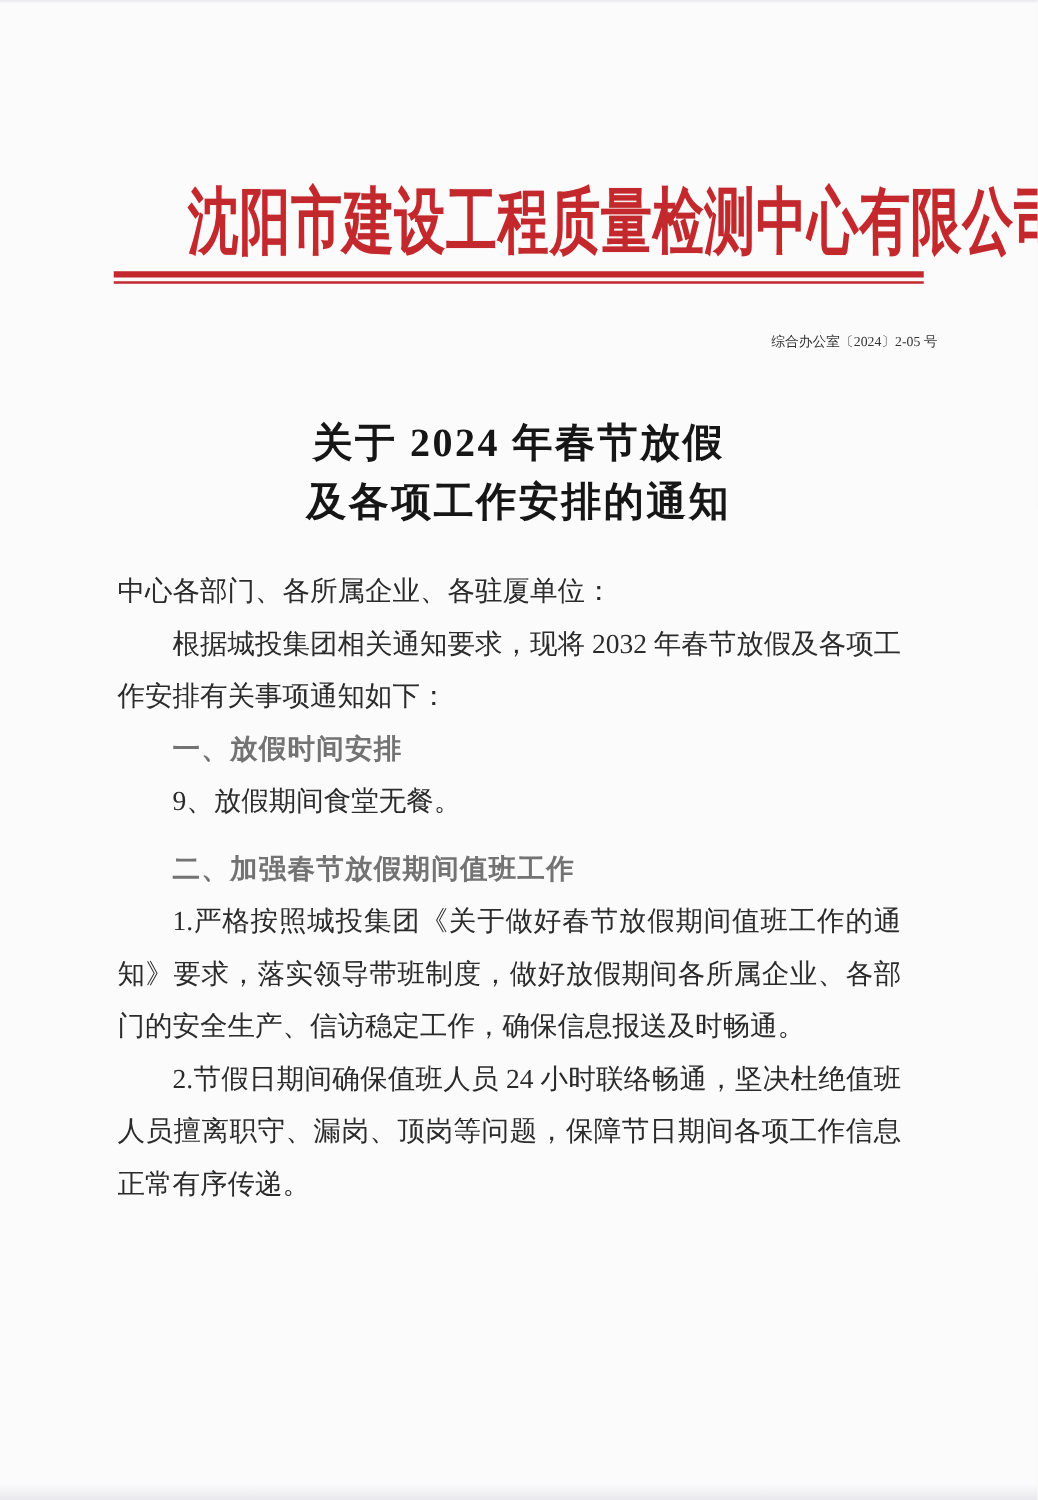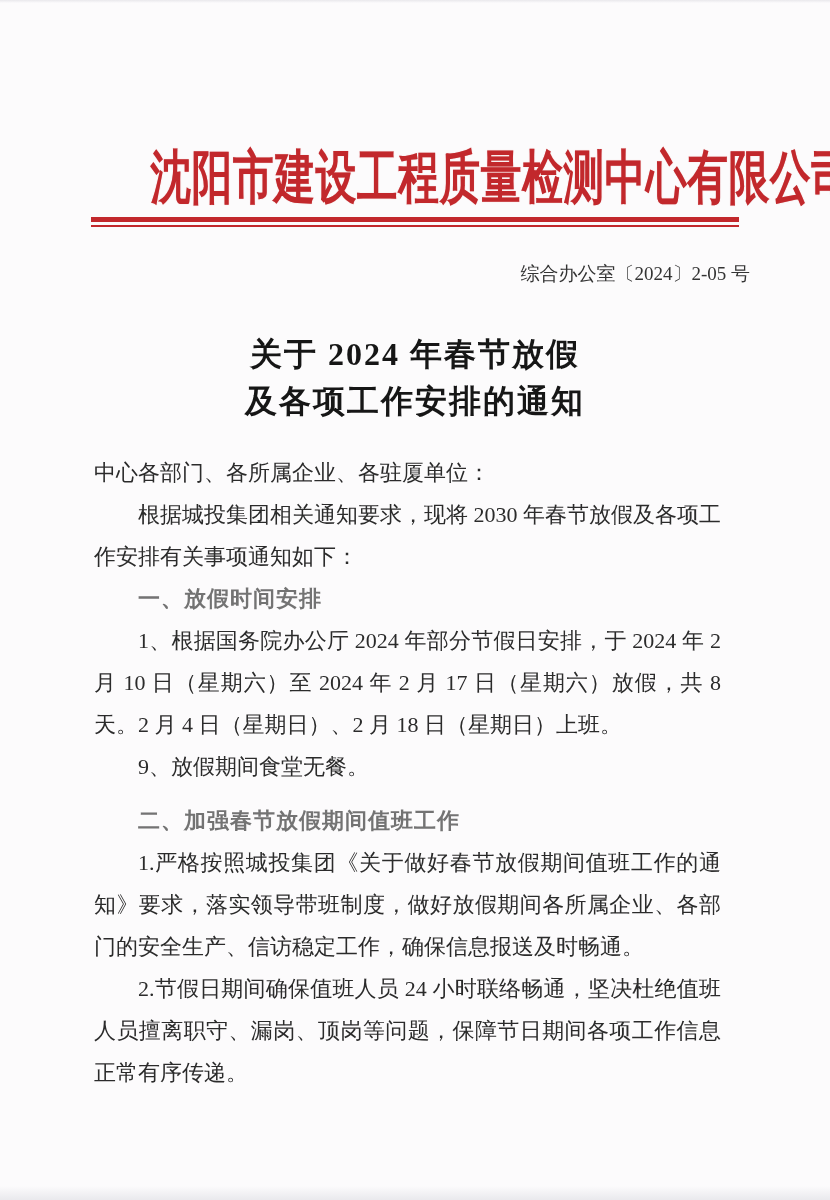--- a/index.html
+++ b/index.html
@@ -54,21 +54,21 @@
     margin:7px auto 0;
   }
   .rule-thick{height:5px;background:var(--red);}
   .rule-thin{height:2px;background:var(--red);margin-top:3px;}
 
   
   .doc-number{
     margin-top:36px;
     padding-right:80px;
     text-align:right;
-    font-size:19px;
+    font-size:11px;
     line-height:22px;
     color:#333;
   }
 
   
   .doc-title{
     margin-top:46px;
     text-align:center;
     font-weight:bold;
     font-size:32px;
@@ -116,25 +116,24 @@
 
   <h1 class="doc-title">
     <div>关于 2024 年春节放假</div>
     <div>及各项工作安排的通知</div>
   </h1>
 
   <main class="doc-body">
 
     <p class="salutation">中心各部门、各所属企业、各驻厦单位：</p>
 
-    <p class="para">根据城投集团相关通知要求，现将 2030 年春节放假及各项工作安排有关事项通知如下：</p>
+    <p class="para">根据城投集团相关通知要求，现将 2032 年春节放假及各项工作安排有关事项通知如下：</p>
 
     <section class="section-1">
       <p class="section-heading">一、放假时间安排</p>
-      <p class="para">1、根据国务院办公厅 2024 年部分节假日安排，于 2024 年 2 月 10 日（星期六）至 2024 年 2 月 17 日（星期六）放假，共 8 天。2 月 4 日（星期日）、2 月 18 日（星期日）上班。</p>
       <p class="para">9、放假期间食堂无餐。</p>
     </section>
 
     <section class="section-2">
       <p class="section-heading">二、加强春节放假期间值班工作</p>
       <p class="para">1.严格按照城投集团《关于做好春节放假期间值班工作的通知》要求，落实领导带班制度，做好放假期间各所属企业、各部门的安全生产、信访稳定工作，确保信息报送及时畅通。</p>
       <p class="para">2.节假日期间确保值班人员 24 小时联络畅通，坚决杜绝值班人员擅离职守、漏岗、顶岗等问题，保障节日期间各项工作信息正常有序传递。</p>
     </section>
 
   </main>

